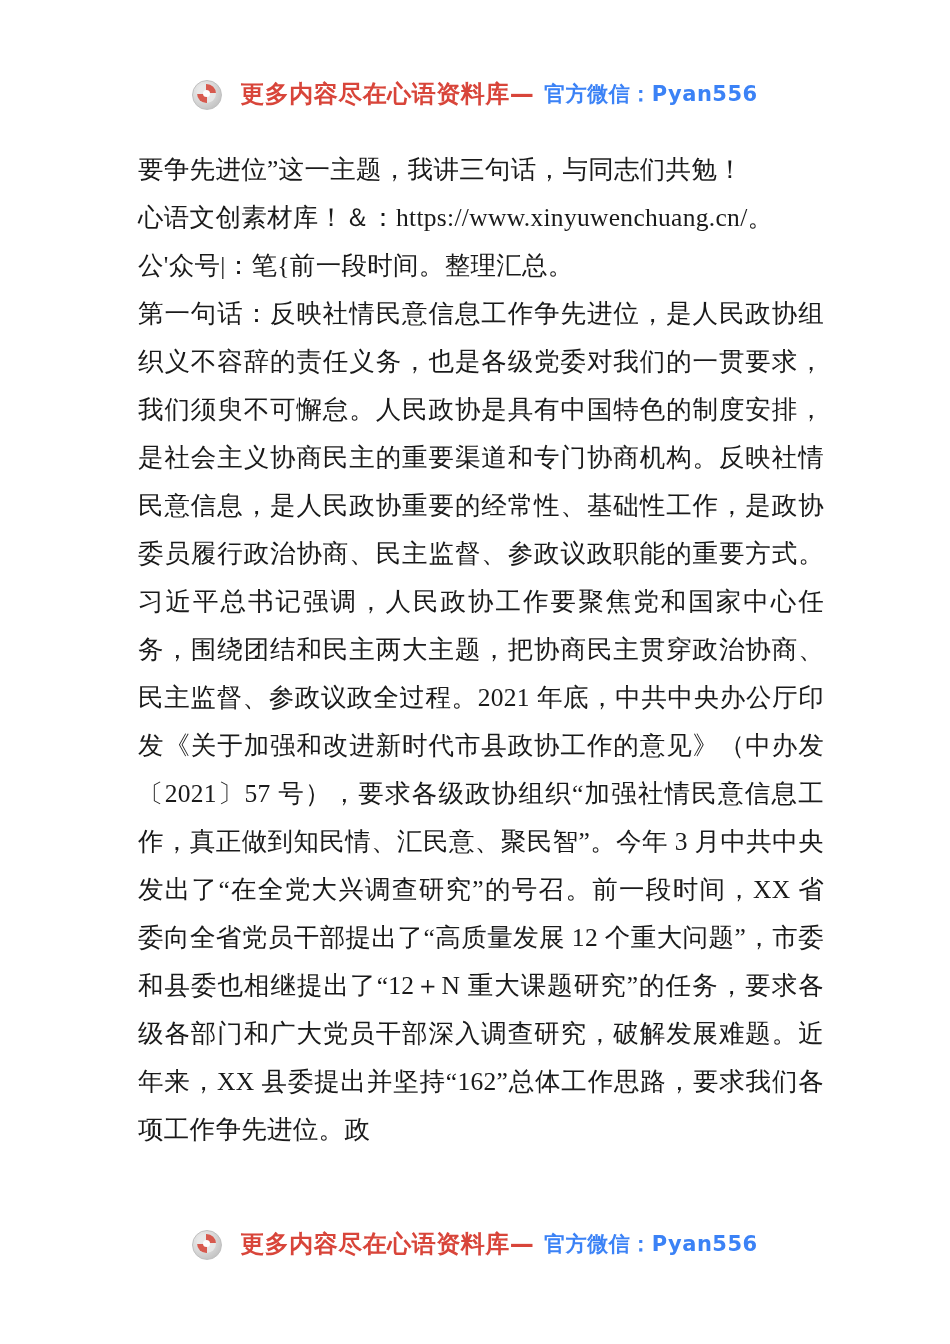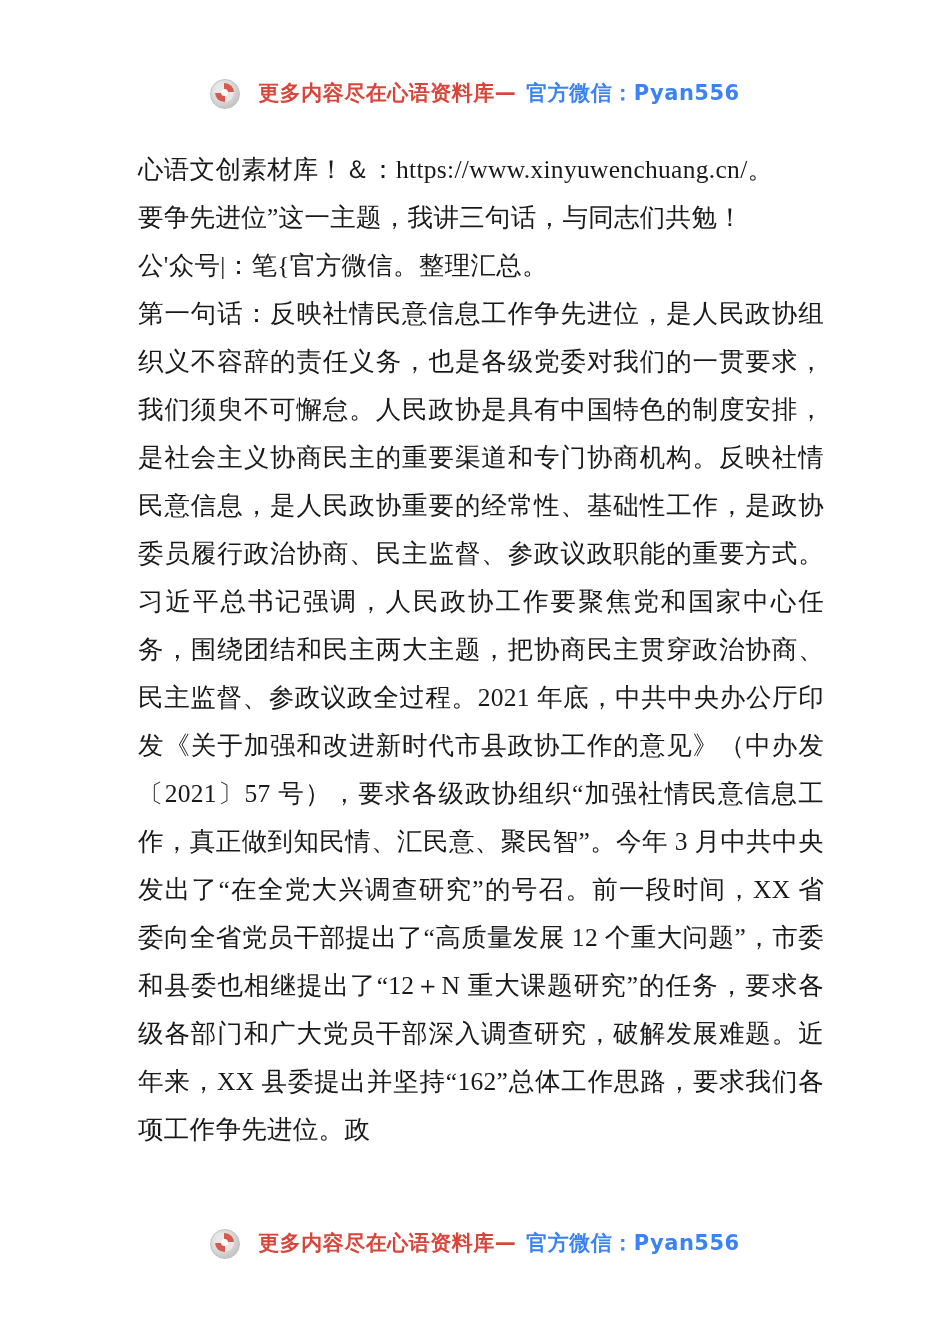--- a/index.html
+++ b/index.html
@@ -71,21 +71,21 @@
     position: absolute;
     left: 11px;
     top: 11px;
     width: 7px;
     height: 7px;
     border-radius: 50%;
     background: #fdfdfd;
   }
   .wm-text-cn {
     font-family: "DejaVu Sans", sans-serif;
-    font-size: 21px;
+    font-size: 24px;
     font-weight: 700;
     color: #d8453a;
     letter-spacing: 0.5px;
     white-space: nowrap;
   }
   .wm-text-wx {
     font-family: "DejaVu Sans", sans-serif;
     font-size: 21px;
     font-weight: 700;
     color: #3b82f6;
@@ -123,23 +123,23 @@
     <span class="wm-logo">
       <span class="disc"></span>
       <span class="swirl"></span>
       <span class="swirl-core"></span>
     </span>
     <span class="wm-text-cn">更多内容尽在心语资料库—</span>
     <span class="wm-text-wx">官方微信：Pyan556</span>
   </div>
 
   <div class="content">
+    <p class="para">要争先进位”这一主题，我讲三句话，与同志们共勉！</p>
     <p class="para">心语文创素材库！＆：https://www.xinyuwenchuang.cn/。</p>
-    <p class="para">要争先进位”这一主题，我讲三句话，与同志们共勉！</p>
-    <p class="para">公'众号|：笔{官方微信。整理汇总。</p>
+    <p class="para">公'众号|：笔{前一段时间。整理汇总。</p>
     <p class="para">第一句话：反映社情民意信息工作争先进位，是人民政协组织义不容辞的责任义务，也是各级党委对我们的一贯要求，我们须臾不可懈怠。人民政协是具有中国特色的制度安排，是社会主义协商民主的重要渠道和专门协商机构。反映社情民意信息，是人民政协重要的经常性、基础性工作，是政协委员履行政治协商、民主监督、参政议政职能的重要方式。习近平总书记强调，人民政协工作要聚焦党和国家中心任务，围绕团结和民主两大主题，把协商民主贯穿政治协商、民主监督、参政议政全过程。2021 年底，中共中央办公厅印发《关于加强和改进新时代市县政协工作的意见》（中办发〔2021〕57 号），要求各级政协组织“加强社情民意信息工作，真正做到知民情、汇民意、聚民智”。今年 3 月中共中央发出了“在全党大兴调查研究”的号召。前一段时间，XX 省委向全省党员干部提出了“高质量发展 12 个重大问题”，市委和县委也相继提出了“12＋N 重大课题研究”的任务，要求各级各部门和广大党员干部深入调查研究，破解发展难题。近年来，XX 县委提出并坚持“162”总体工作思路，要求我们各项工作争先进位。政</p>
   </div>
 
   <div class="watermark bottom">
     <span class="wm-logo">
       <span class="disc"></span>
       <span class="swirl"></span>
       <span class="swirl-core"></span>
     </span>
     <span class="wm-text-cn">更多内容尽在心语资料库—</span>

